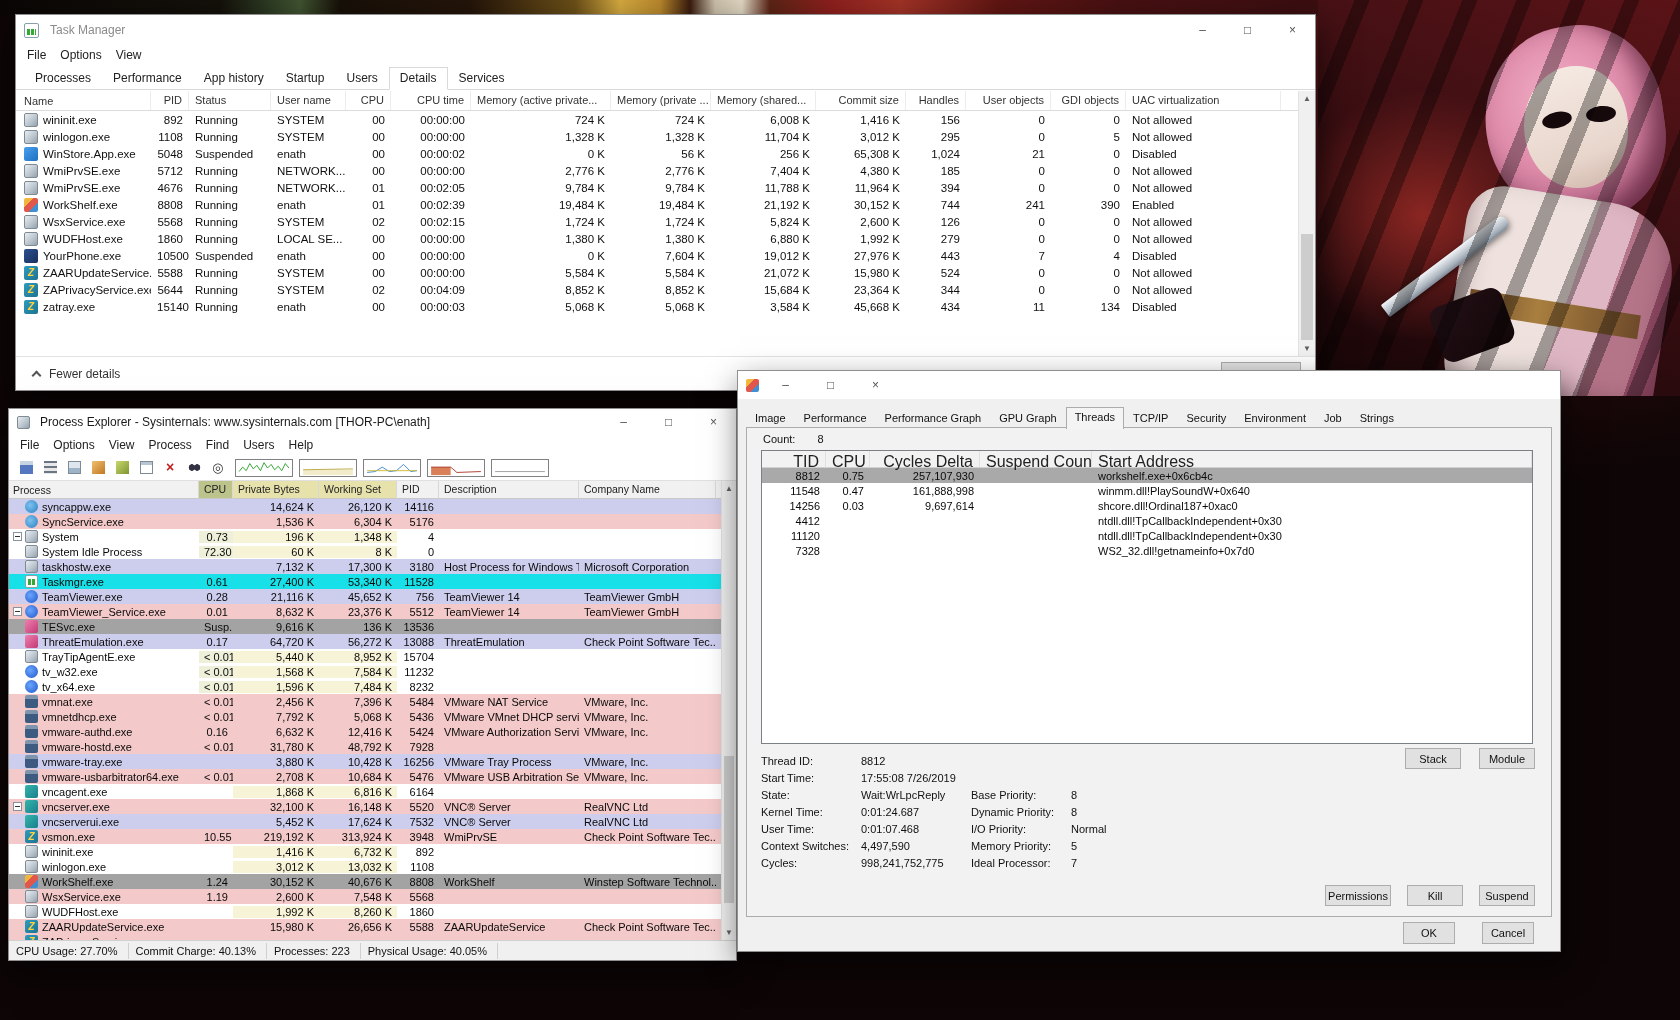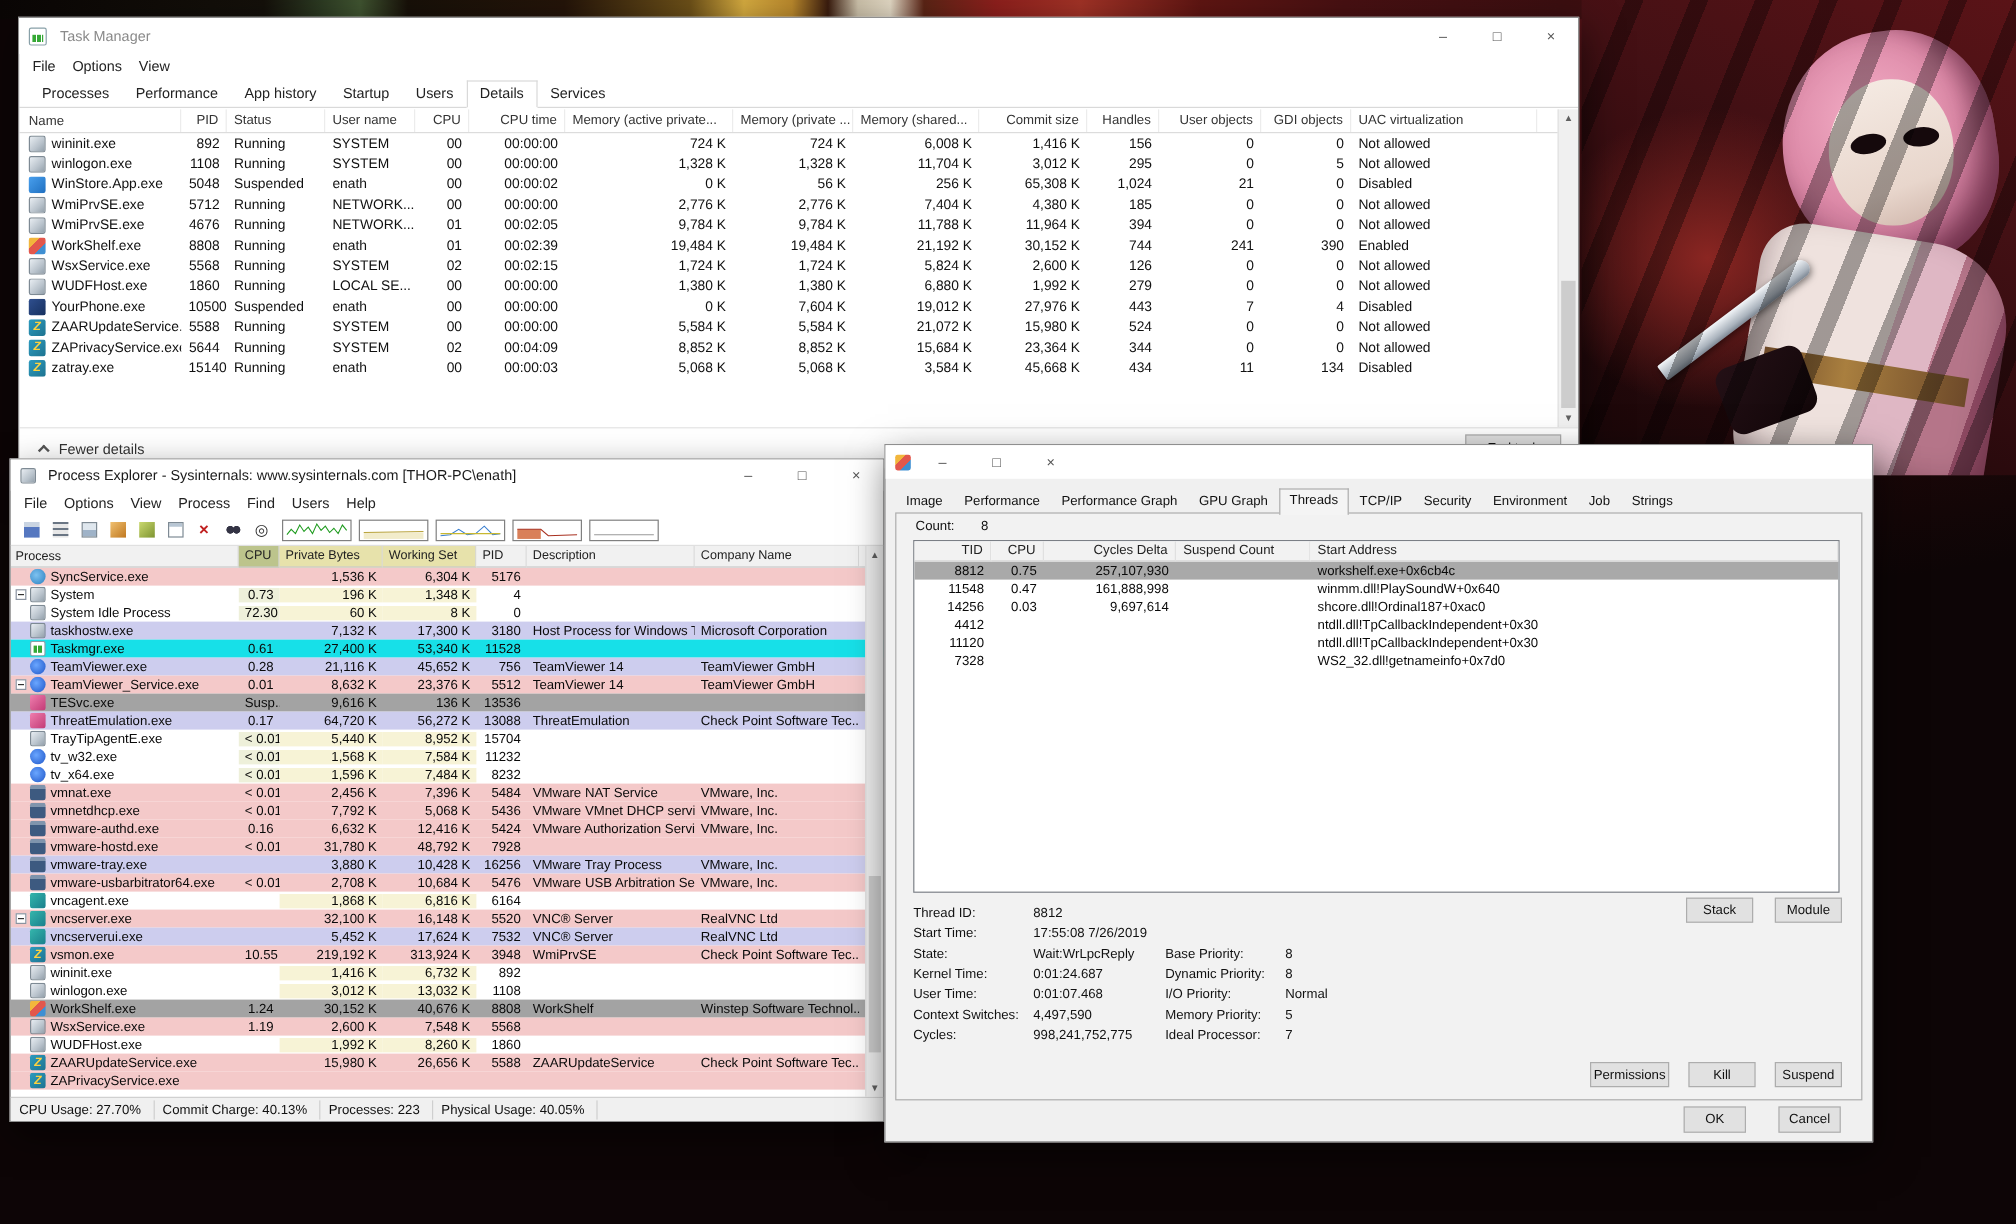--- a/index.html
+++ b/index.html
@@ -74,21 +74,21 @@
 .tmc1{width:135px;display:flex;align-items:center;padding-left:8px}
 .tmc2{width:38px}.tmc3{width:82px}.tmc4{width:75px}.tmc5{width:45px}.tmc6{width:80px}
 .tmc7{width:140px}.tmc8{width:100px}.tmc9{width:105px}.tmc10{width:90px}.tmc11{width:60px}
 .tmc12{width:85px}.tmc13{width:75px}.tmc14{width:155px}
 .tm-scroll{top:0;right:0;bottom:0;width:17px}
 .tm-scroll .sthumb{top:54%;height:40%}
 .tm-bottom{position:absolute;left:0;right:0;bottom:0;height:34px;border-top:1px solid #e3e3e3;display:flex;align-items:center;padding-left:14px;font-size:12px;color:#333}
 .endtask{position:absolute;right:14px;top:5px;width:80px;height:24px}
 
 
-#pe{left:8px;top:382px;width:729px;height:553px}
+#pe{left:8px;top:408px;width:729px;height:553px}
 #pe .titlebar{height:26px}
 #pe .titlebar .title{color:#1a1a1a}
 .pe-toolbar{display:flex;align-items:center;height:26px;padding:0 6px;border-bottom:1px solid #e0e0e0;gap:2px}
 .tbtn{width:22px;height:20px;display:flex;align-items:center;justify-content:center;border:1px solid transparent}
 .tb{width:13px;height:13px;display:inline-block;font-style:normal}
 .tb-save{background:linear-gradient(180deg,#c9d4e2 0 4px,#5577c0 4px)}
 .tb-tree{background:repeating-linear-gradient(180deg,#6a7684 0 2px,#e8e8e8 2px 5px)}
 .tb-pane{background:linear-gradient(180deg,#dfe7ee 0 6px,#9fb3c8 6px);border:1px solid #7e8a94}
 .tb-dll{background:linear-gradient(135deg,#f0c070,#c07820)}
 .tb-handle{background:linear-gradient(135deg,#c9d86e,#7e9431)}
@@ -126,21 +126,21 @@
 #props .titlebar{background:#fff;height:28px}
 #props .titlebar .title{color:#333}
 .ptabs{position:absolute;left:8px;top:34px;height:23px;display:flex;align-items:flex-end;font-size:11px;z-index:2}
 .ptab{padding:3px 8px 4px;border:1px solid transparent;border-bottom:none;white-space:nowrap;color:#111}
 .ptab.active{background:#f4f4f4;border-color:#acacac;position:relative;top:1px;padding-bottom:6px}
 .page{position:absolute;left:8px;right:8px;top:56px;height:490px;border:1px solid #acacac;background:#f2f2f2}
 .countline{position:absolute;left:16px;top:5px;font-size:11px;color:#111;display:flex}
 .countline .cval{margin-left:22px}
 .tlist{position:absolute;left:14px;top:22px;width:772px;height:294px;background:#fff;border:1px solid #7b7f86;overflow:hidden}
 .tl-header{display:flex;height:17px}
-.th{font-size:11px;background:#f2f2f2;border-right:1px solid #e0e0e0;border-bottom:1px solid #d0d0d0;padding:2px 6px;white-space:nowrap;flex:0 0 auto;color:#222}
+.th{font-size:16px;background:#f2f2f2;border-right:1px solid #e0e0e0;border-bottom:1px solid #d0d0d0;padding:2px 6px;white-space:nowrap;flex:0 0 auto;color:#222}
 .tl-row{display:flex;height:15px;align-items:center;font-size:11px;color:#0a0a0a}
 .tdc{padding:0 6px;white-space:nowrap;overflow:hidden;flex:0 0 auto}
 .t1{width:64px}.t2{width:44px}.t3{width:110px}.t4{width:112px}
 .t5{flex:1 1 auto;text-align:left}
 .tl-row.sel{background:#a9a9a9}
 .tdetails{position:absolute;left:14px;top:324px;right:14px}
 .drow{display:grid;grid-template-columns:100px 110px 100px auto;height:17px;font-size:11px;color:#111;align-items:center}
 .drow span{white-space:nowrap;overflow:hidden}
 .b-stack{right:90px;top:320px;width:56px;height:21px}
 .b-module{right:16px;top:320px;width:56px;height:21px}
@@ -536,20 +536,33 @@
         <span class="ph pec2 hdr-cpu">CPU</span>
         <span class="ph pec3 hdr-mem">Private Bytes</span>
         <span class="ph pec4 hdr-mem">Working Set</span>
         <span class="ph pec5">PID</span>
         <span class="ph pec6">Description</span>
         <span class="ph pec7">Company Name</span>
         <span class="ph pefill"></span>
       </div>
       <div class="pe-rows">
 
+          <div class="pe-row lav">
+            <span class="pc pec1">
+              <i class="tree tree-none"></i>
+              <i class="appic sm ic-sync"></i>
+              <span class="nm">syncappw.exe</span>
+            </span>
+            <span class="pc pec2 num cpuCol"></span>
+            <span class="pc pec3 num memCol">14,624 K</span>
+            <span class="pc pec4 num memCol">26,120 K</span>
+            <span class="pc pec5 num">14116</span>
+            <span class="pc pec6"></span>
+            <span class="pc pec7"></span>
+          </div>
 
           <div class="pe-row pink">
             <span class="pc pec1">
               <i class="tree tree-none"></i>
               <i class="appic sm ic-sync"></i>
               <span class="nm">SyncService.exe</span>
             </span>
             <span class="pc pec2 num cpuCol"></span>
             <span class="pc pec3 num memCol">1,536 K</span>
             <span class="pc pec4 num memCol">6,304 K</span>

